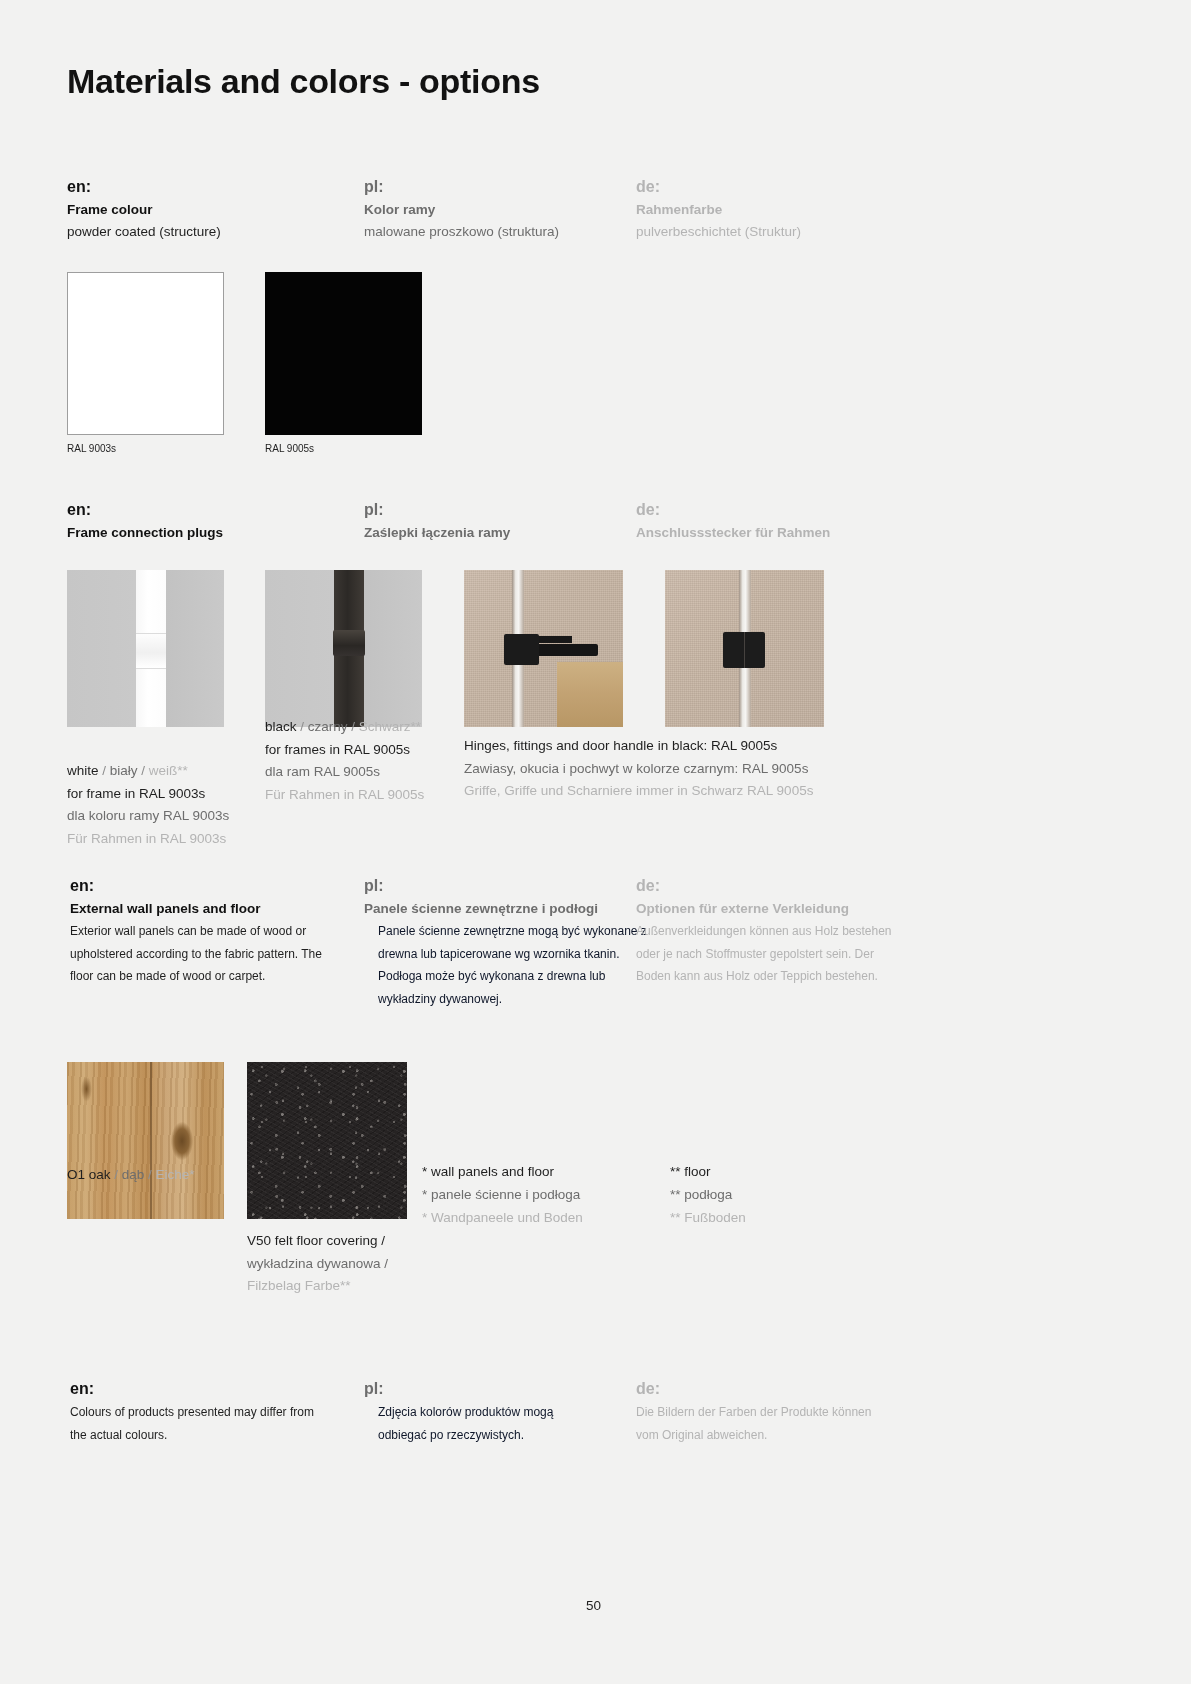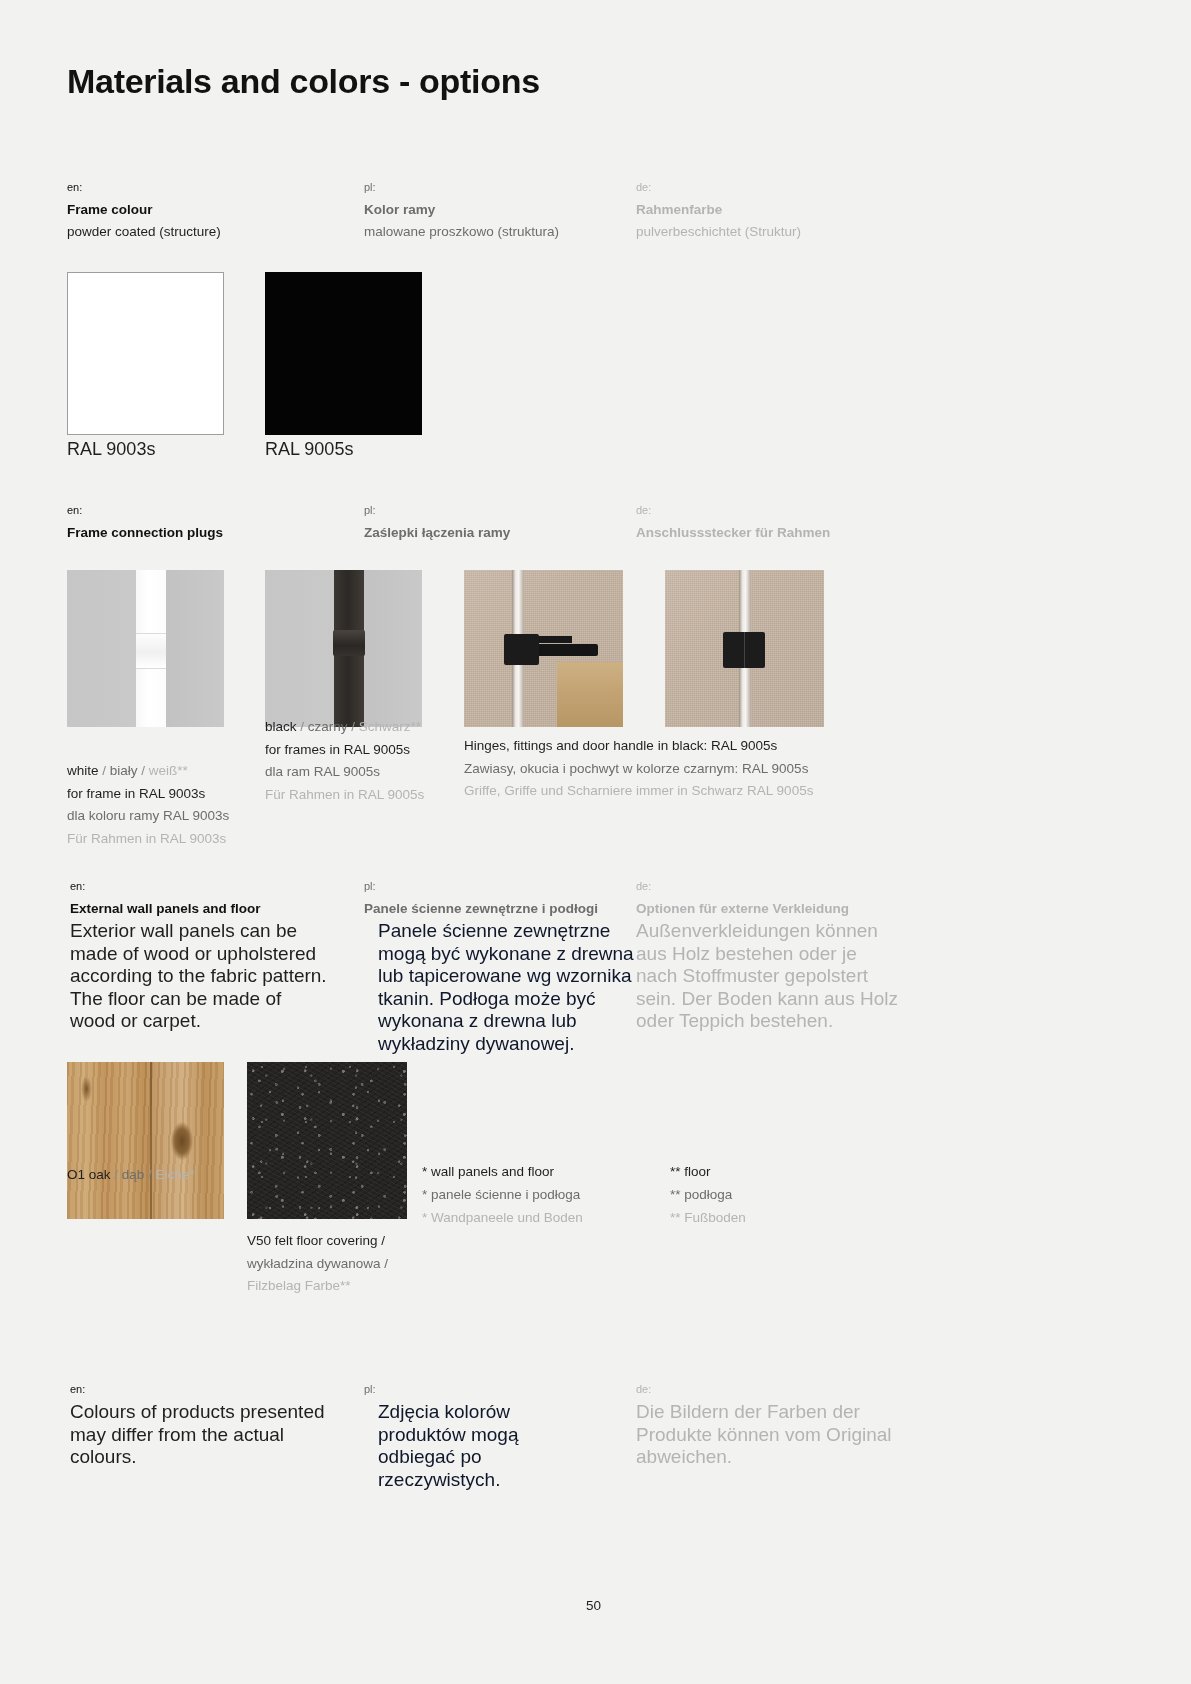--- a/index.html
+++ b/index.html
@@ -31,22 +31,22 @@
     letter-spacing: -0.3px;
     color: #121212;
   }
 
   
   .col-en { position: absolute; left: 67px; }
   .col-pl { position: absolute; left: 364px; }
   .col-de { position: absolute; left: 636px; }
 
   .lang-tag {
-    font-size: 11px;
-    font-weight: normal;
+    font-size: 16px;
+    font-weight: bold;
     line-height: 22px;
     margin-bottom: 1px;
   }
   .lang-en .lang-tag,
   .lang-en .lang-title { color: #111111; }
   .lang-pl .lang-tag,
   .lang-pl .lang-title { color: #6d6d6d; }
   .lang-de .lang-tag,
   .lang-de .lang-title { color: #b4b4b4; }
 
@@ -57,21 +57,21 @@
   }
   .lang-sub {
     font-size: 13.5px;
     line-height: 22px;
   }
   .lang-en .lang-sub { color: #1f1f1f; }
   .lang-pl .lang-sub { color: #6d6d6d; }
   .lang-de .lang-sub { color: #b4b4b4; }
 
   .lang-body {
-    font-size: 19px;
+    font-size: 12px;
     line-height: 22.5px;
     width: 258px;
   }
   .lang-en .lang-body { color: #1f1f1f; }
   .lang-pl .lang-body { color: #0f172a; margin-left: 14px; }
   .lang-de .lang-body { color: #b4b4b4; }
 
   
   .sec1-head { top: 176px; }
 
@@ -87,21 +87,21 @@
     border: 1px solid #9e9e9e;
     box-sizing: border-box;
   }
   .swatch-black {
     left: 265px;
     top: 272px;
     background: #040404;
   }
   .swatch-caption {
     position: absolute;
-    font-size: 18px;
+    font-size: 10px;
     color: #1f1f1f;
     line-height: 20px;
   }
   .cap-white { left: 67px; top: 439px; }
   .cap-black { left: 265px; top: 439px; }
 
   
   .sec2-head { top: 499px; }
 
   .plug {

